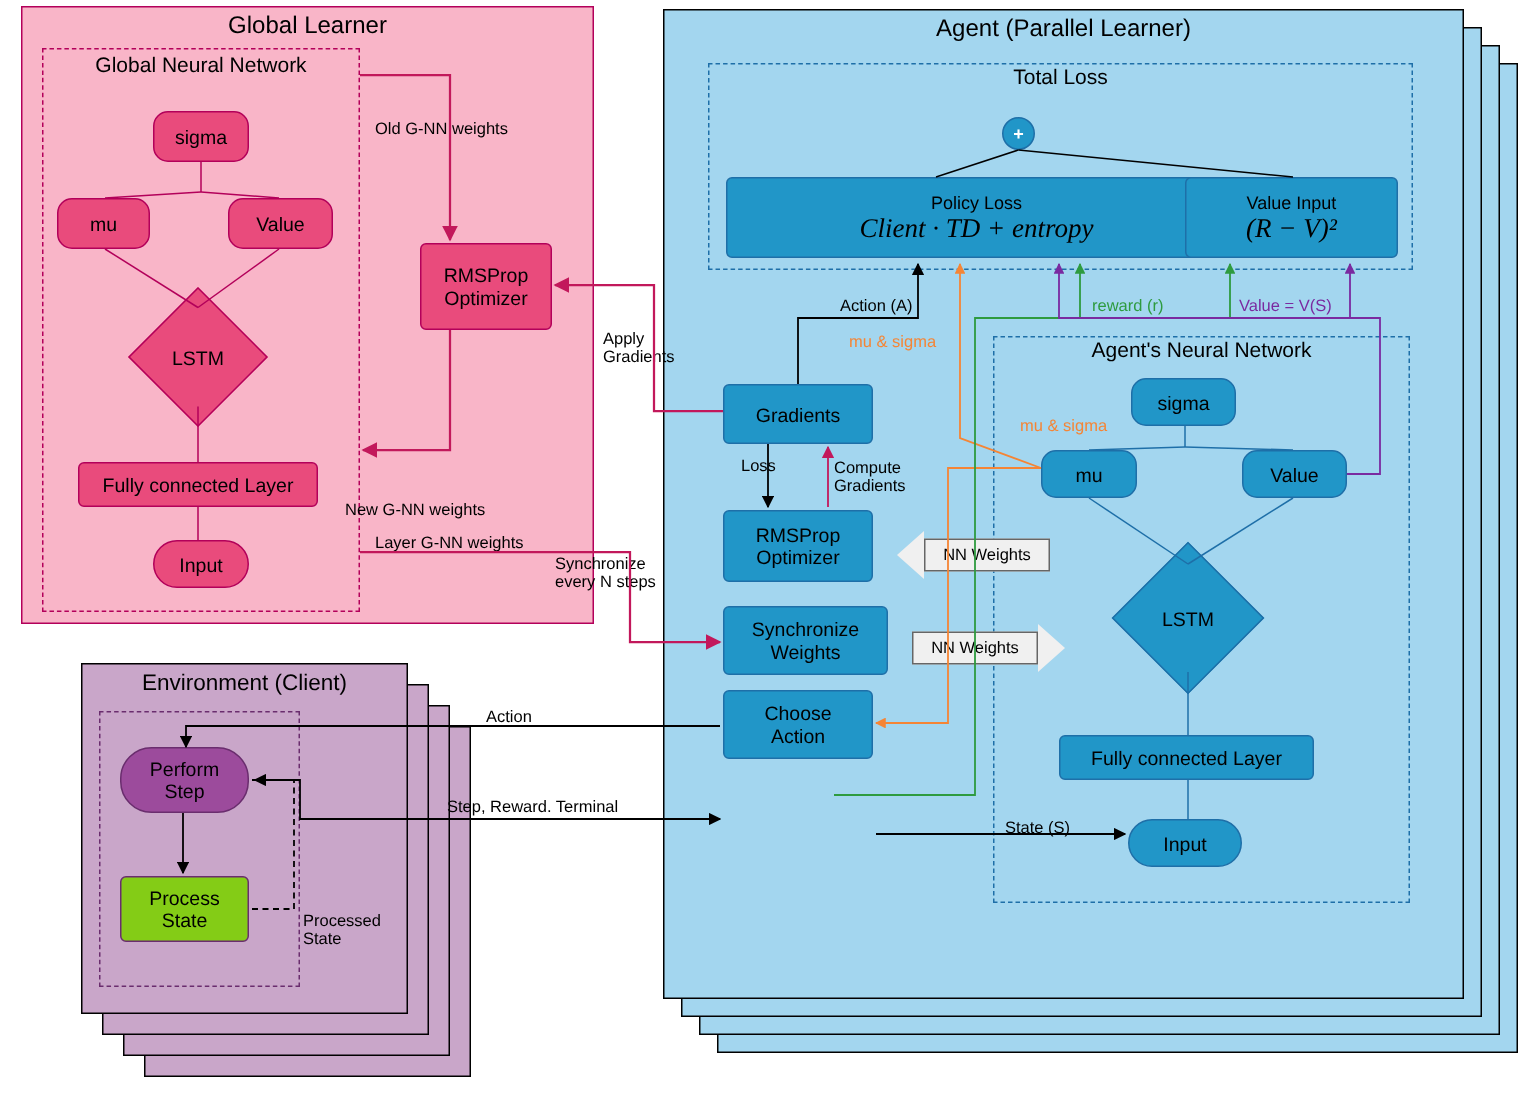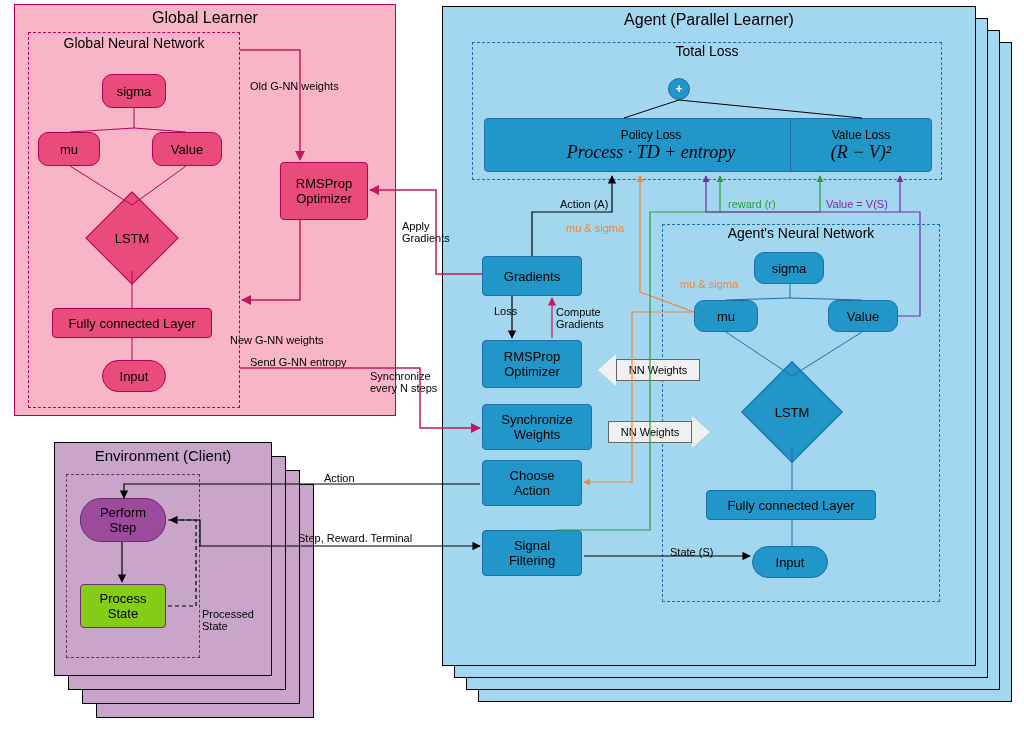--- a/index.html
+++ b/index.html
@@ -177,25 +177,25 @@
     <div class="region-title">Agent (Parallel Learner)</div>
   </div>
 
   <div class="dashed" style="left:472px; top:42px; width:470px; height:138px; border-color:#1e6fa8;">
     <div style="text-align:center;font-size:14px;">Total Loss</div>
   </div>
   <div class="plus-circle" style="left:668px; top:78px;">+</div>
 
   <div class="box" style="left:484px; top:118px; width:334px; height:54px; background:#2196c8; border-color:#1e6fa8; color:#000; flex-direction:column;">
     <span style="font-size:12px;">Policy Loss</span>
-    <span class="italic">Process · TD + entropy</span>
+    <span class="italic">Client · TD + entropy</span>
   </div>
 
   <div class="box" style="left:790px; top:118px; width:142px; height:54px; background:#2196c8; border-color:#1e6fa8; color:#000; flex-direction:column;">
-    <span style="font-size:12px;">Value Loss</span>
+    <span style="font-size:12px;">Value Input</span>
     <span class="italic">(R − V)²</span>
   </div>
 
   <div class="dashed" style="left:662px; top:224px; width:278px; height:378px; border-color:#1e6fa8;">
     <div style="text-align:center;font-size:14px;">Agent's Neural Network</div>
   </div>
   <div class="rbox" style="left:754px; top:252px; width:70px; height:32px; background:#2196c8; border-color:#1e6fa8;">
     <span>sigma</span>
   </div>
   <div class="rbox" style="left:694px; top:300px; width:64px; height:32px; background:#2196c8; border-color:#1e6fa8;">
@@ -222,24 +222,20 @@
     <span style="white-space:pre-line;">RMSProp
 Optimizer</span>
   </div>
   <div class="box" style="left:482px; top:404px; width:110px; height:46px; background:#2196c8; border-color:#1e6fa8; white-space:pre-line;">
     <span style="white-space:pre-line;">Synchronize
 Weights</span>
   </div>
   <div class="box" style="left:482px; top:460px; width:100px; height:46px; background:#2196c8; border-color:#1e6fa8; white-space:pre-line;">
     <span style="white-space:pre-line;">Choose
 Action</span>
-  </div>
-  <div class="box" style="left:482px; top:530px; width:100px; height:46px; background:#2196c8; border-color:#1e6fa8; white-space:pre-line;">
-    <span style="white-space:pre-line;">Signal
-Filtering</span>
   </div>
 
   <div class="blockarrow" style="left:598px; top:354px;">
     <div class="head-left"></div>
     <div class="shaft" style="width:84px;">NN Weights</div>
   </div>
   <div class="blockarrow" style="left:608px; top:416px;">
     <div class="shaft" style="width:84px;">NN Weights</div>
     <div class="head-right"></div>
   </div>
@@ -255,21 +251,21 @@
     <span style="white-space:pre-line;">Perform
 Step</span>
   </div>
   <div class="box" style="left:80px;top:584px;width:86px;height:44px;background:#84cc16;border-color:#6a2d6e;white-space:pre-line;">
     <span style="white-space:pre-line;">Process
 State</span>
   </div>
 
   <div class="label" style="left:250px; top:36px;margin-top:44px;">Old G-NN weights</div>
   <div class="label" style="left:230px; top:290px;margin-top:44px;">New G-NN weights</div>
-  <div class="label" style="left:250px; top:356px;">Send G-NN entropy</div>
+  <div class="label" style="left:250px; top:356px;">Layer G-NN weights</div>
   <div class="label" style="left:402px; top:220px; white-space:pre-line;">Apply
 Gradients</div>
   <div class="label" style="left:370px; top:370px; white-space:pre-line;">Synchronize
 every N steps</div>
 
   <div class="label" style="left:560px; top:198px;">Action (A)</div>
   <div class="label" style="left:566px; top:222px; color:#f58535;">mu &amp; sigma</div>
   <div class="label" style="left:680px; top:278px; color:#f58535;">mu &amp; sigma</div>
   <div class="label" style="left:728px; top:198px; color:#2e9b3f;">reward (r)</div>
   <div class="label" style="left:826px; top:198px; color:#7a2aa0;">Value = V(S)</div>

